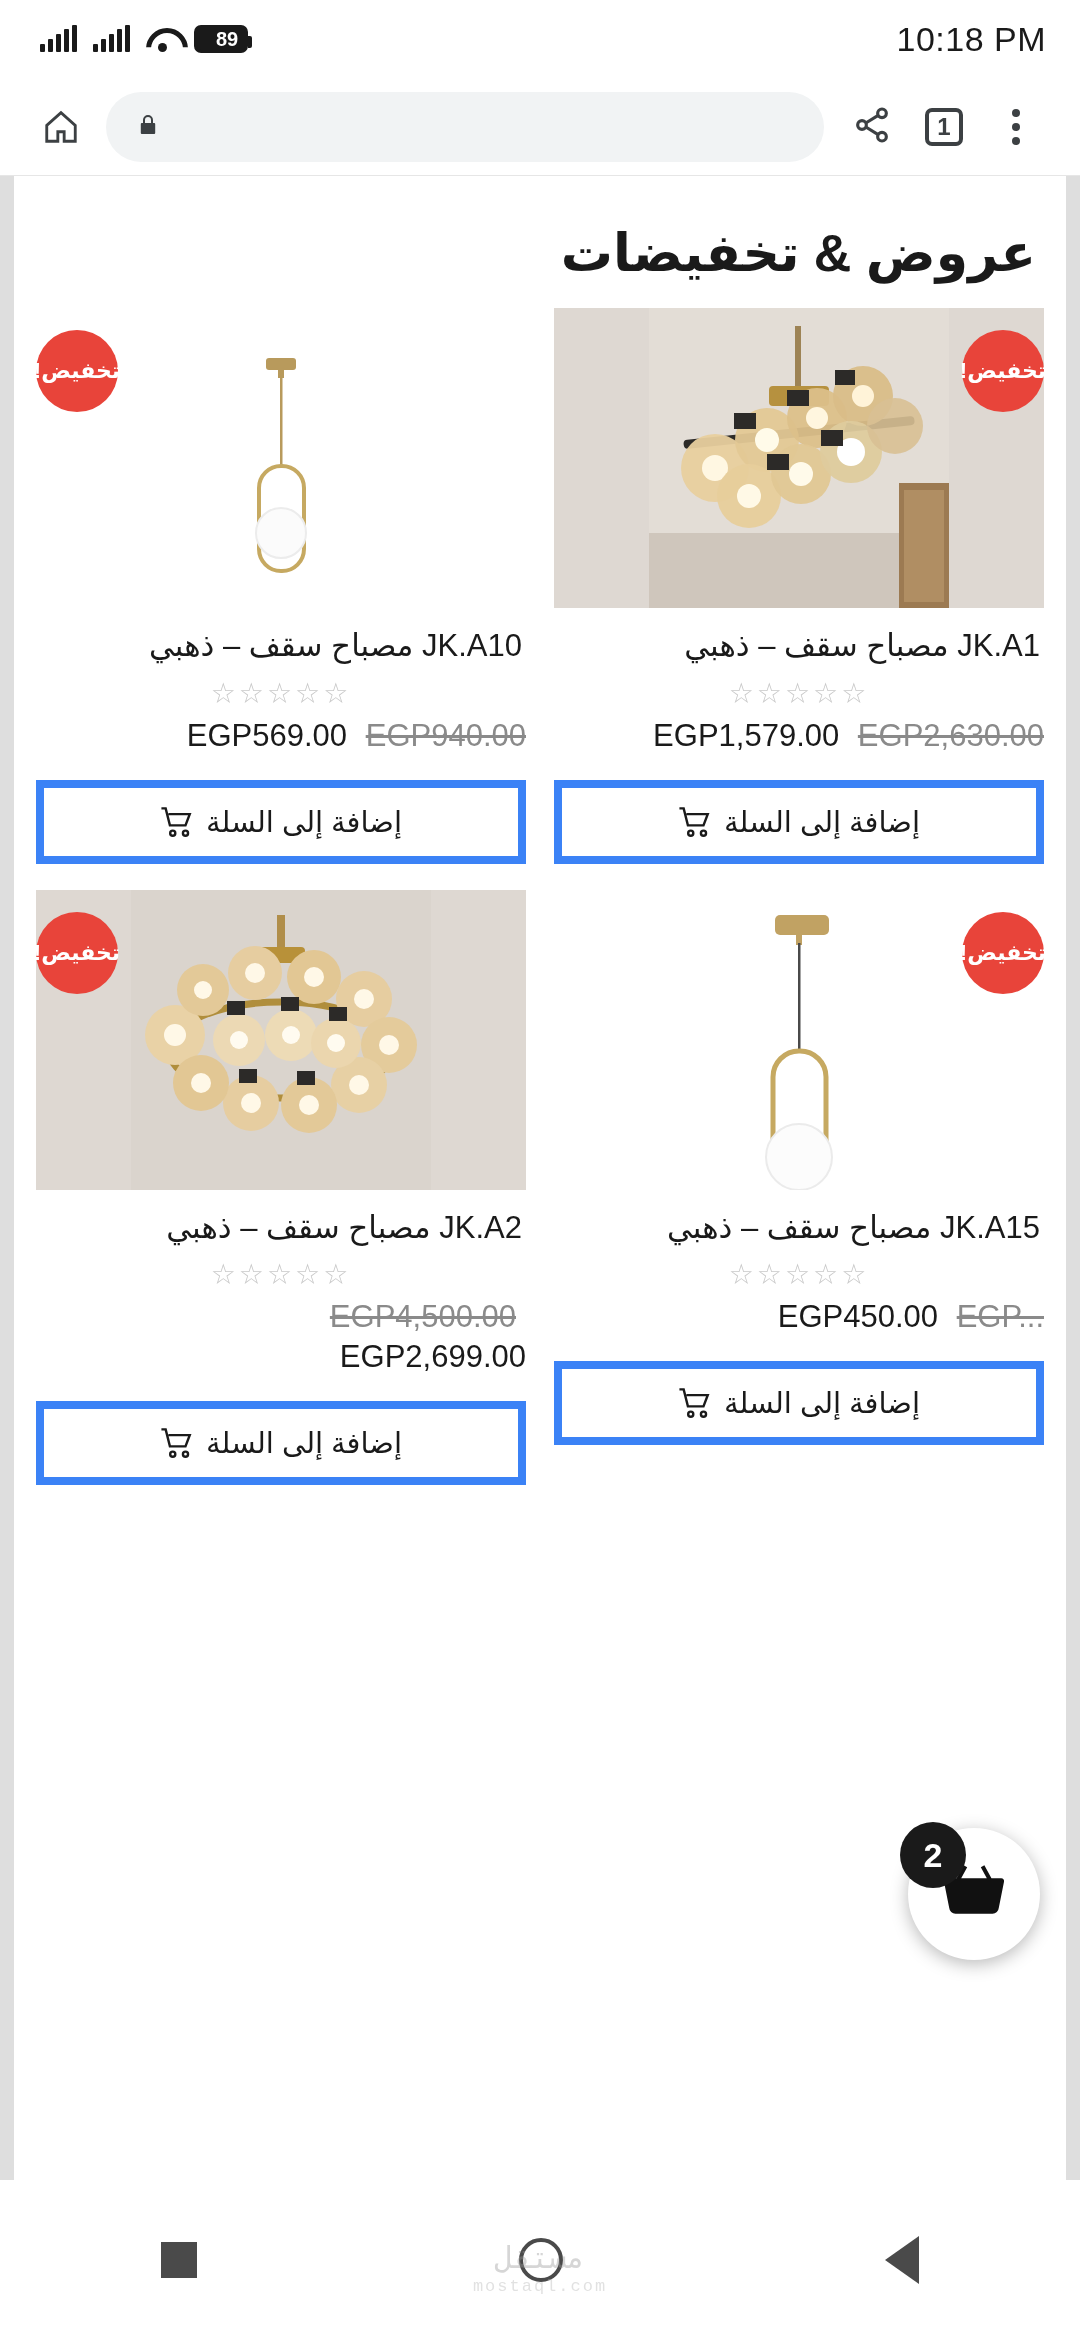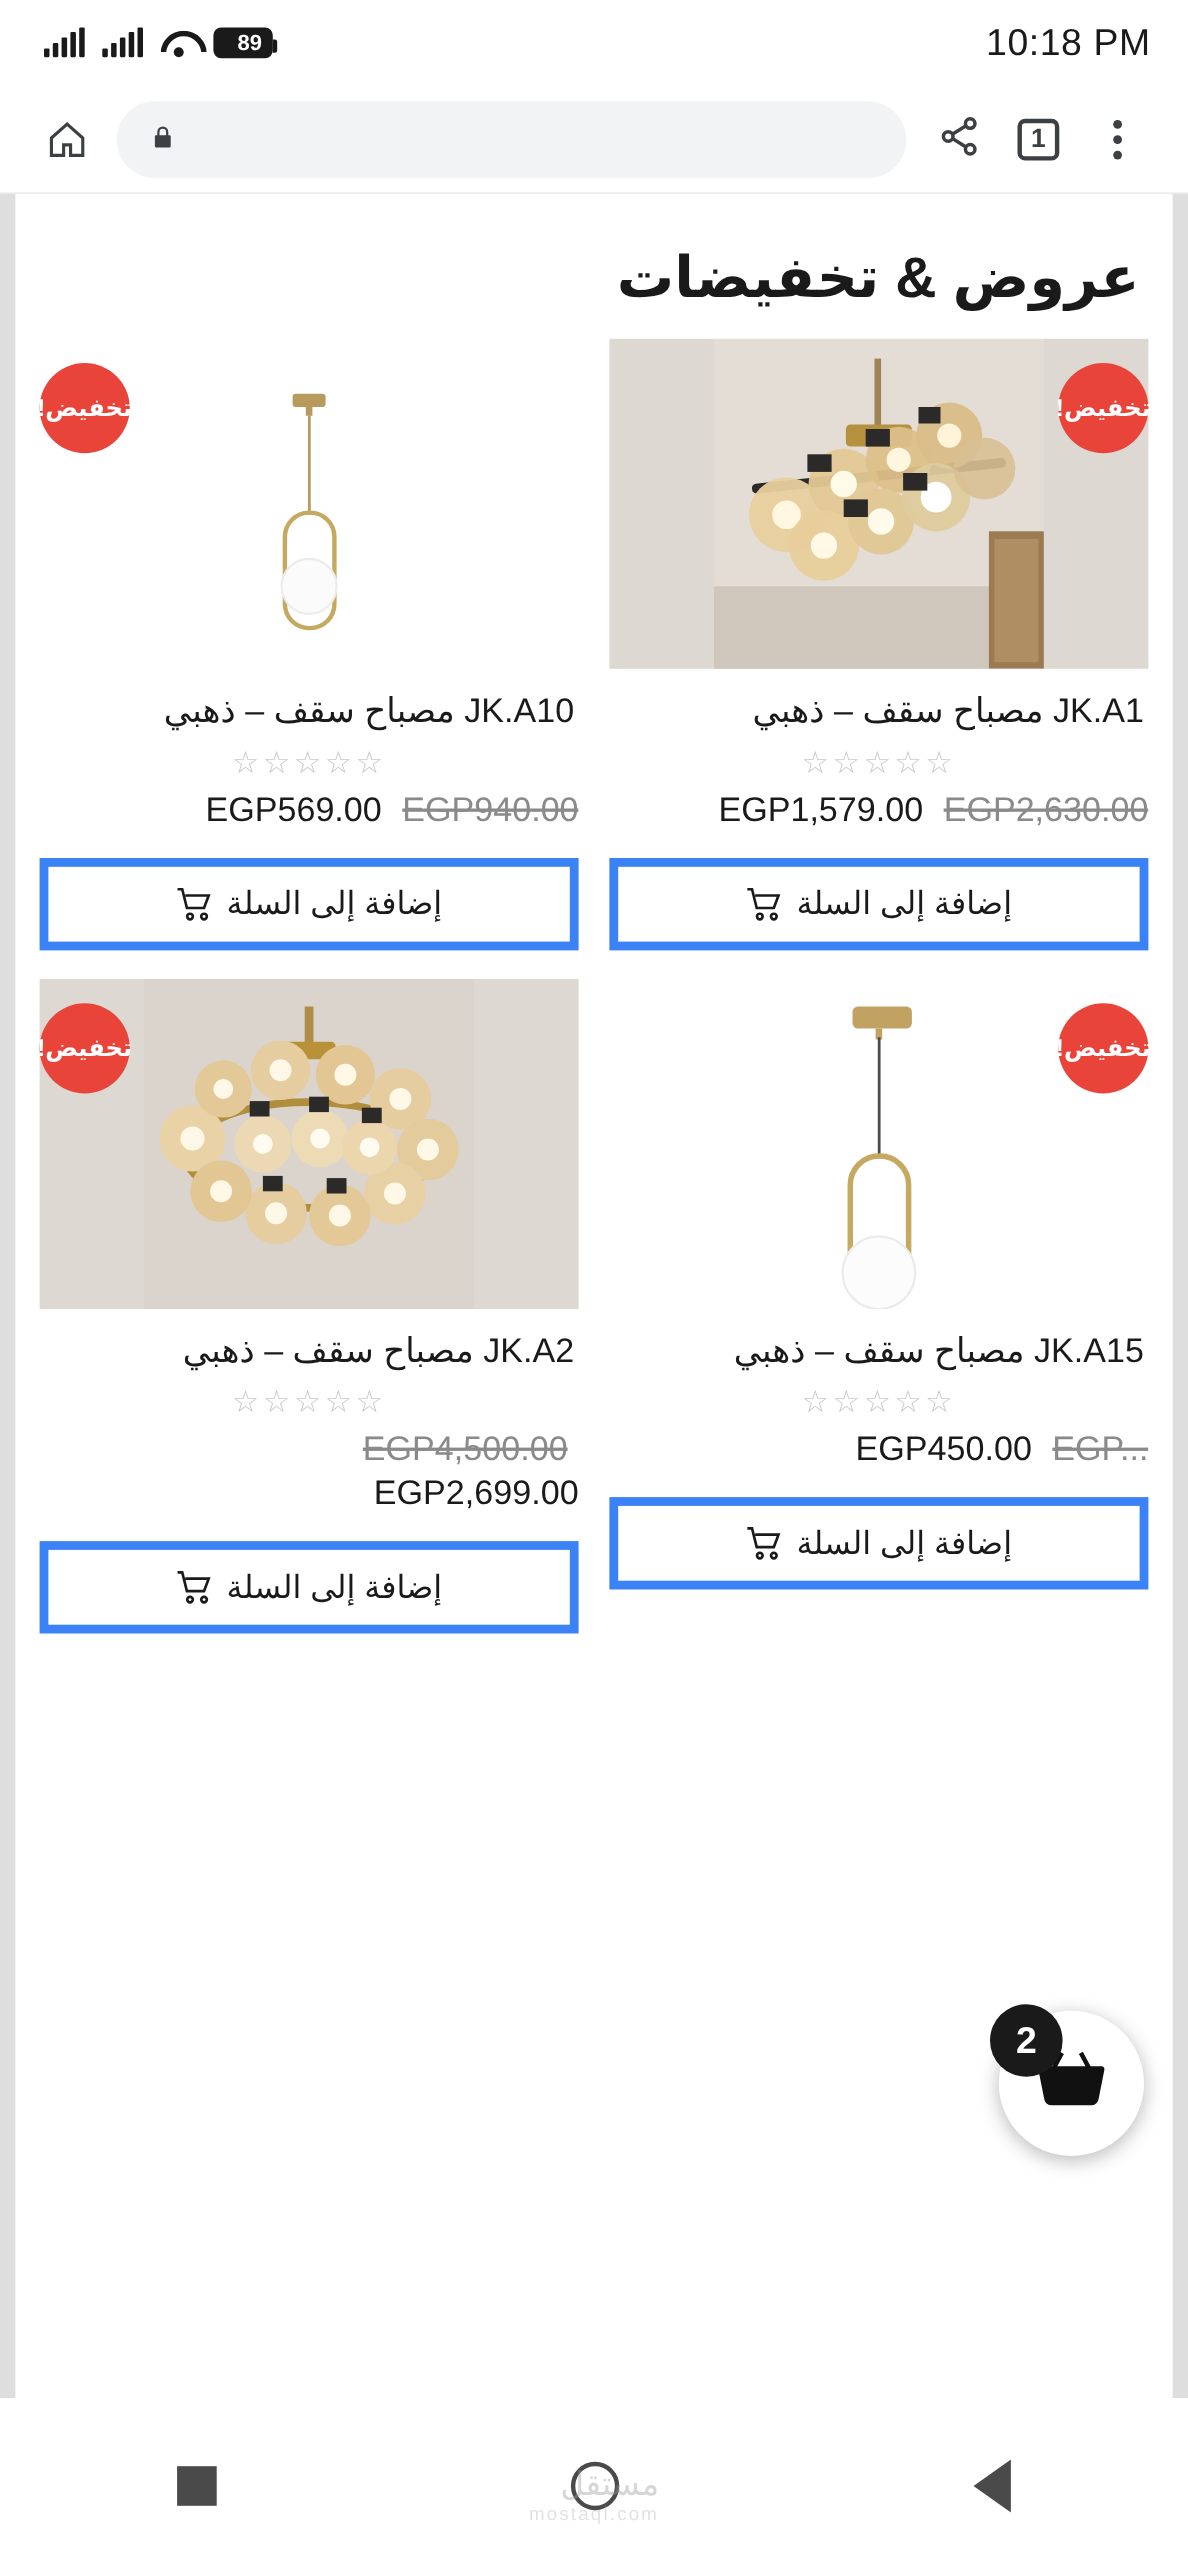--- a/index.html
+++ b/index.html
@@ -195,21 +195,21 @@
   .nav-square { width: 36px; height: 36px; background: #4a4a4a; }
   .nav-circle { width: 44px; height: 44px; border: 4px solid #4a4a4a; border-radius: 50%; }
   .nav-back {
     width: 0; height: 0;
     border-top: 24px solid transparent;
     border-bottom: 24px solid transparent;
     border-right: 34px solid #4a4a4a;
   }
   .watermark {
     position: absolute; left: 50%; transform: translateX(-50%);
-    bottom: 44px; text-align: right; opacity: .4; z-index: 2;
+    bottom: 44px; text-align: center; opacity: .4; z-index: 2; font-family: Liberation Mono, monospace;
   }
   .watermark .wm1 { font-size: 30px; color: #9a9a9a; }
   .watermark .wm2 { font-size: 17px; color: #b5b5b5; letter-spacing: 2px; direction: ltr; }
 </style>
 </head>
 <body>
 
 <div class="status-bar">
   <div class="status-time">10:18 PM</div>
   <div class="status-icons">

